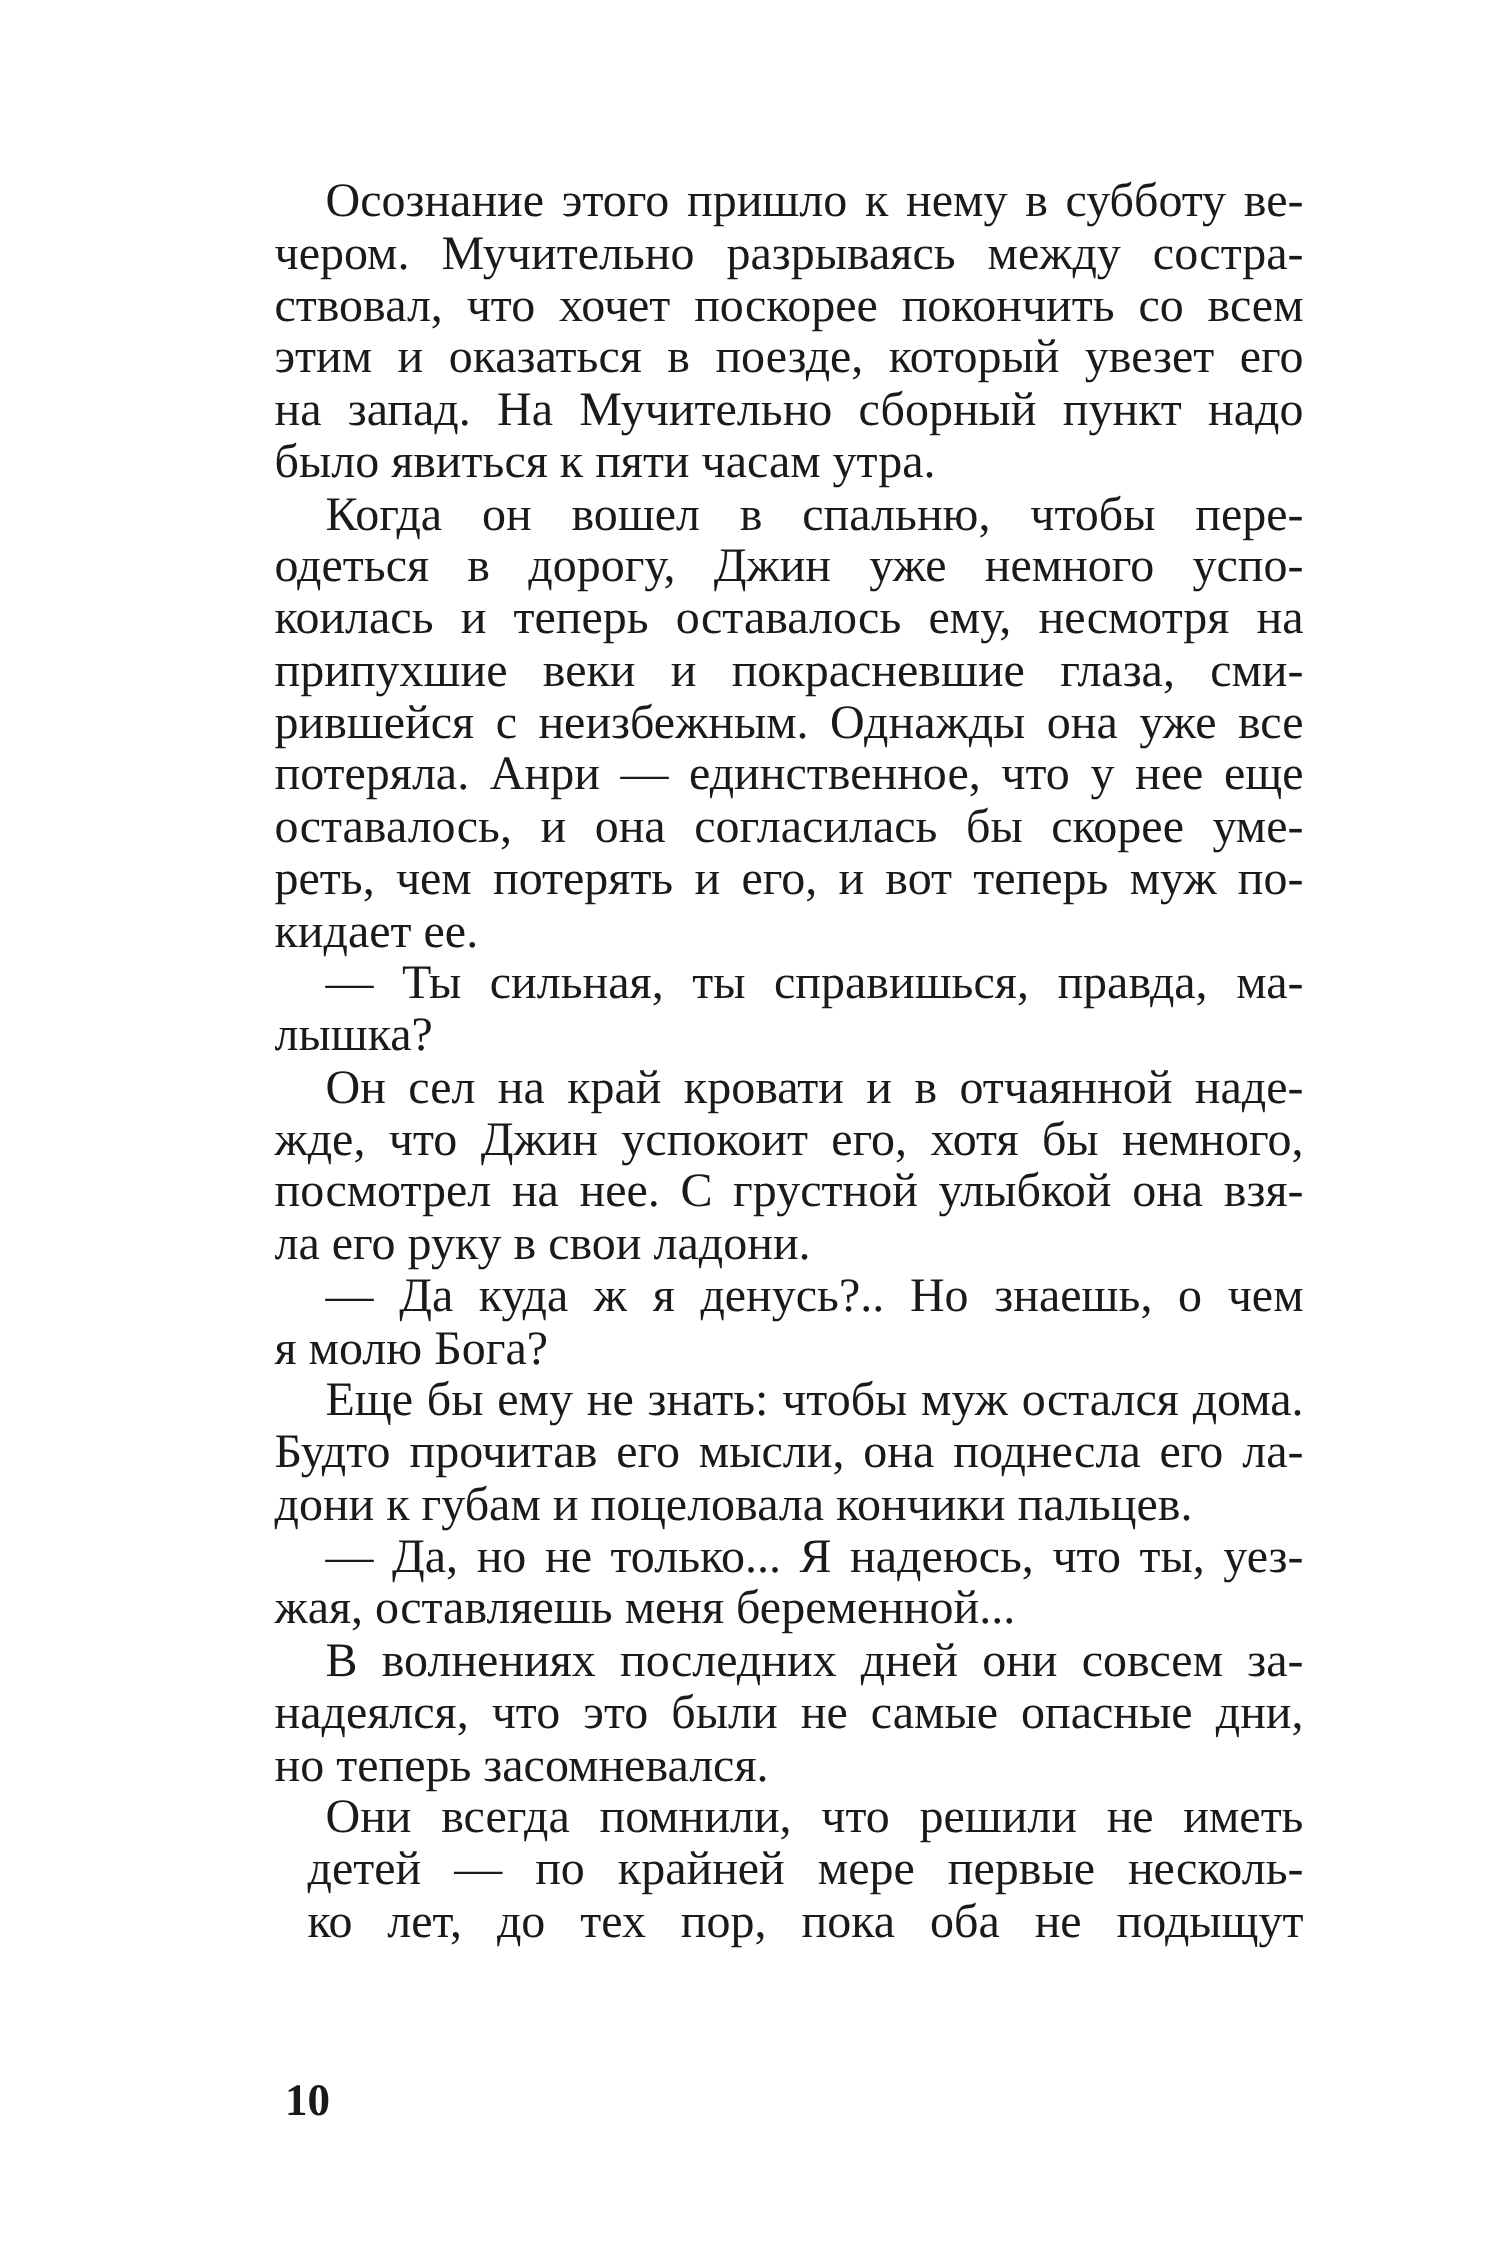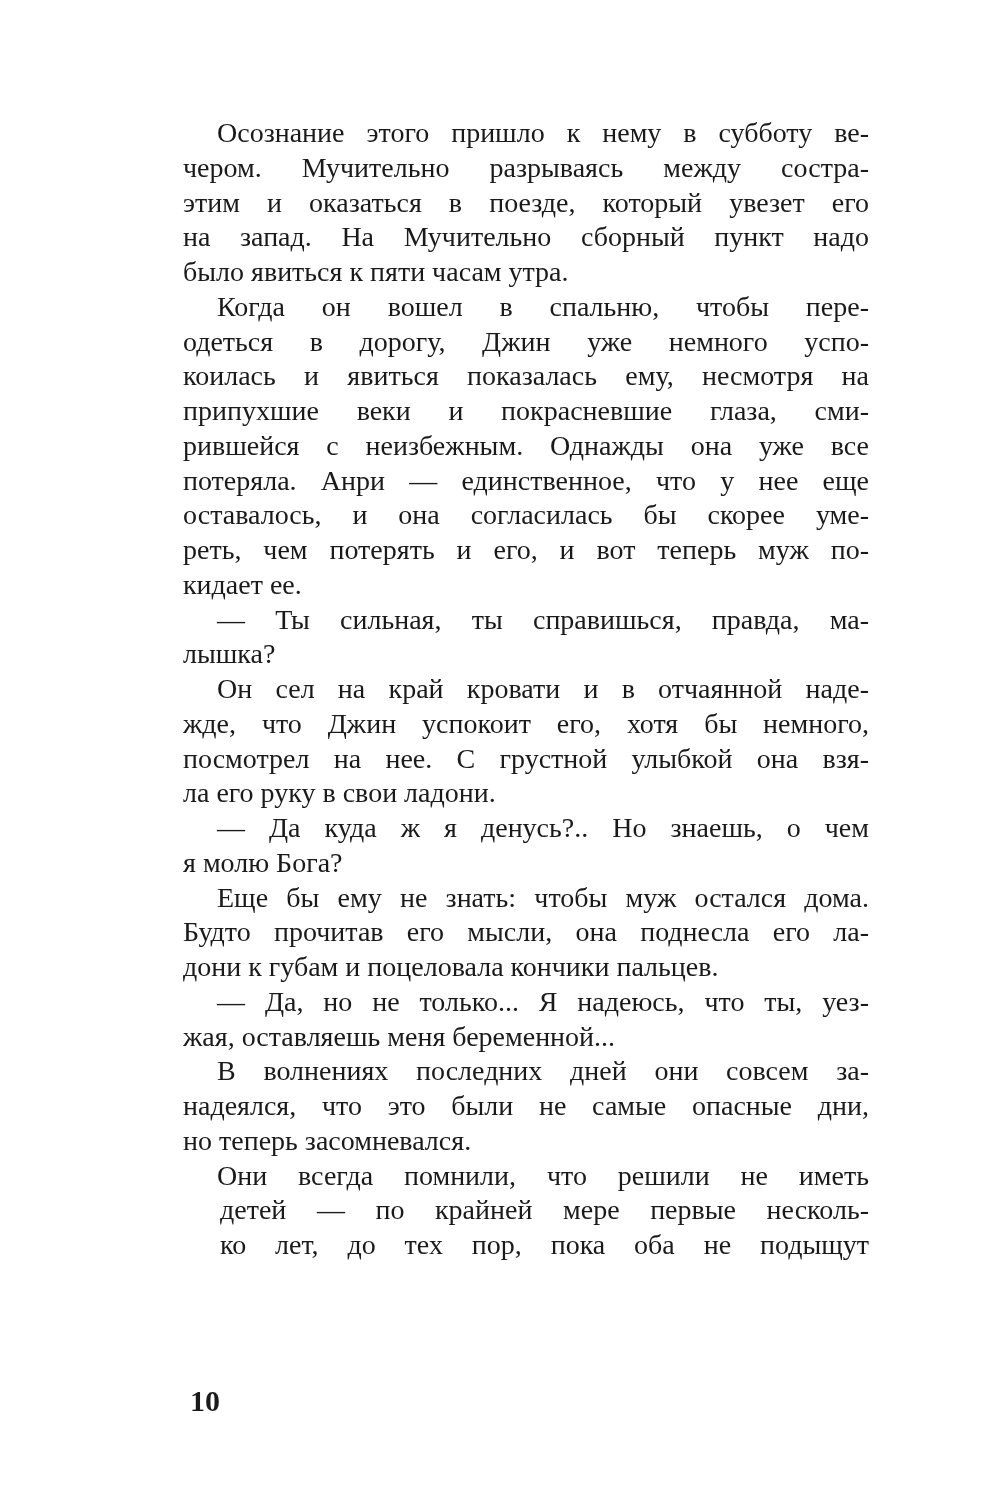--- a/index.html
+++ b/index.html
@@ -20,65 +20,66 @@
     overflow: hidden;
   }
   .textblock {
     position: absolute;
     left: 183px;
     top: 116px;
     width: 686px;
     color: var(--text-color, #1a1a1a);
   }
   .line {
-    font-size: 28px;
+    font-size: 32px;
     line-height: 34.75px;
     height: 34.75px;
     white-space: nowrap;
     color: var(--text-color, #1a1a1a);
     text-justify: inter-word;
   }
   .line.justify {
     white-space: normal;
     text-align: justify;
     text-align-last: justify;
   }
   .line.left {
     text-align: right;
     text-align-last: left;
   }
   .line.indent {
     text-indent: 34px;
   }
   .line.narrow {
-    margin-left: 37px;
+    margin-left: 22px;
   }
   .folio {
     position: absolute;
     left: 190px;
     top: 1384px;
     font-size: 30px;
     font-weight: bold;
     line-height: 34.75px;
     color: var(--text-color, #1a1a1a);
   }
 </style>
 </head>
 <body>
 
 <div class="page">
   <div class="textblock">
       <div class="line indent justify">Осознание этого пришло к нему в субботу ве-</div>
       <div class="line justify">чером. Мучительно разрываясь между состра-</div>
+      <div class="line justify">ствовал, что хочет поскорее покончить со всем</div>
       <div class="line justify">этим и оказаться в поезде, который увезет его</div>
       <div class="line justify">на запад. На Мучительно сборный пункт надо</div>
       <div class="line left">было явиться к пяти часам утра.</div>
       <div class="line indent justify">Когда он вошел в спальню, чтобы пере-</div>
       <div class="line justify">одеться в дорогу, Джин уже немного успо-</div>
-      <div class="line justify">коилась и явиться показалась ему, несмотря на</div>
+      <div class="line justify">коилась и теперь оставалось ему, несмотря на</div>
       <div class="line justify">припухшие веки и покрасневшие глаза, сми-</div>
       <div class="line justify">рившейся с неизбежным. Однажды она уже все</div>
       <div class="line justify">потеряла. Анри — единственное, что у нее еще</div>
       <div class="line justify">оставалось, и она согласилась бы скорее уме-</div>
       <div class="line justify">реть, чем потерять и его, и вот теперь муж по-</div>
       <div class="line left">кидает ее.</div>
       <div class="line indent justify">— Ты сильная, ты справишься, правда, ма-</div>
       <div class="line left">лышка?</div>
       <div class="line indent justify">Он сел на край кровати и в отчаянной наде-</div>
       <div class="line justify">жде, что Джин успокоит его, хотя бы немного,</div>

